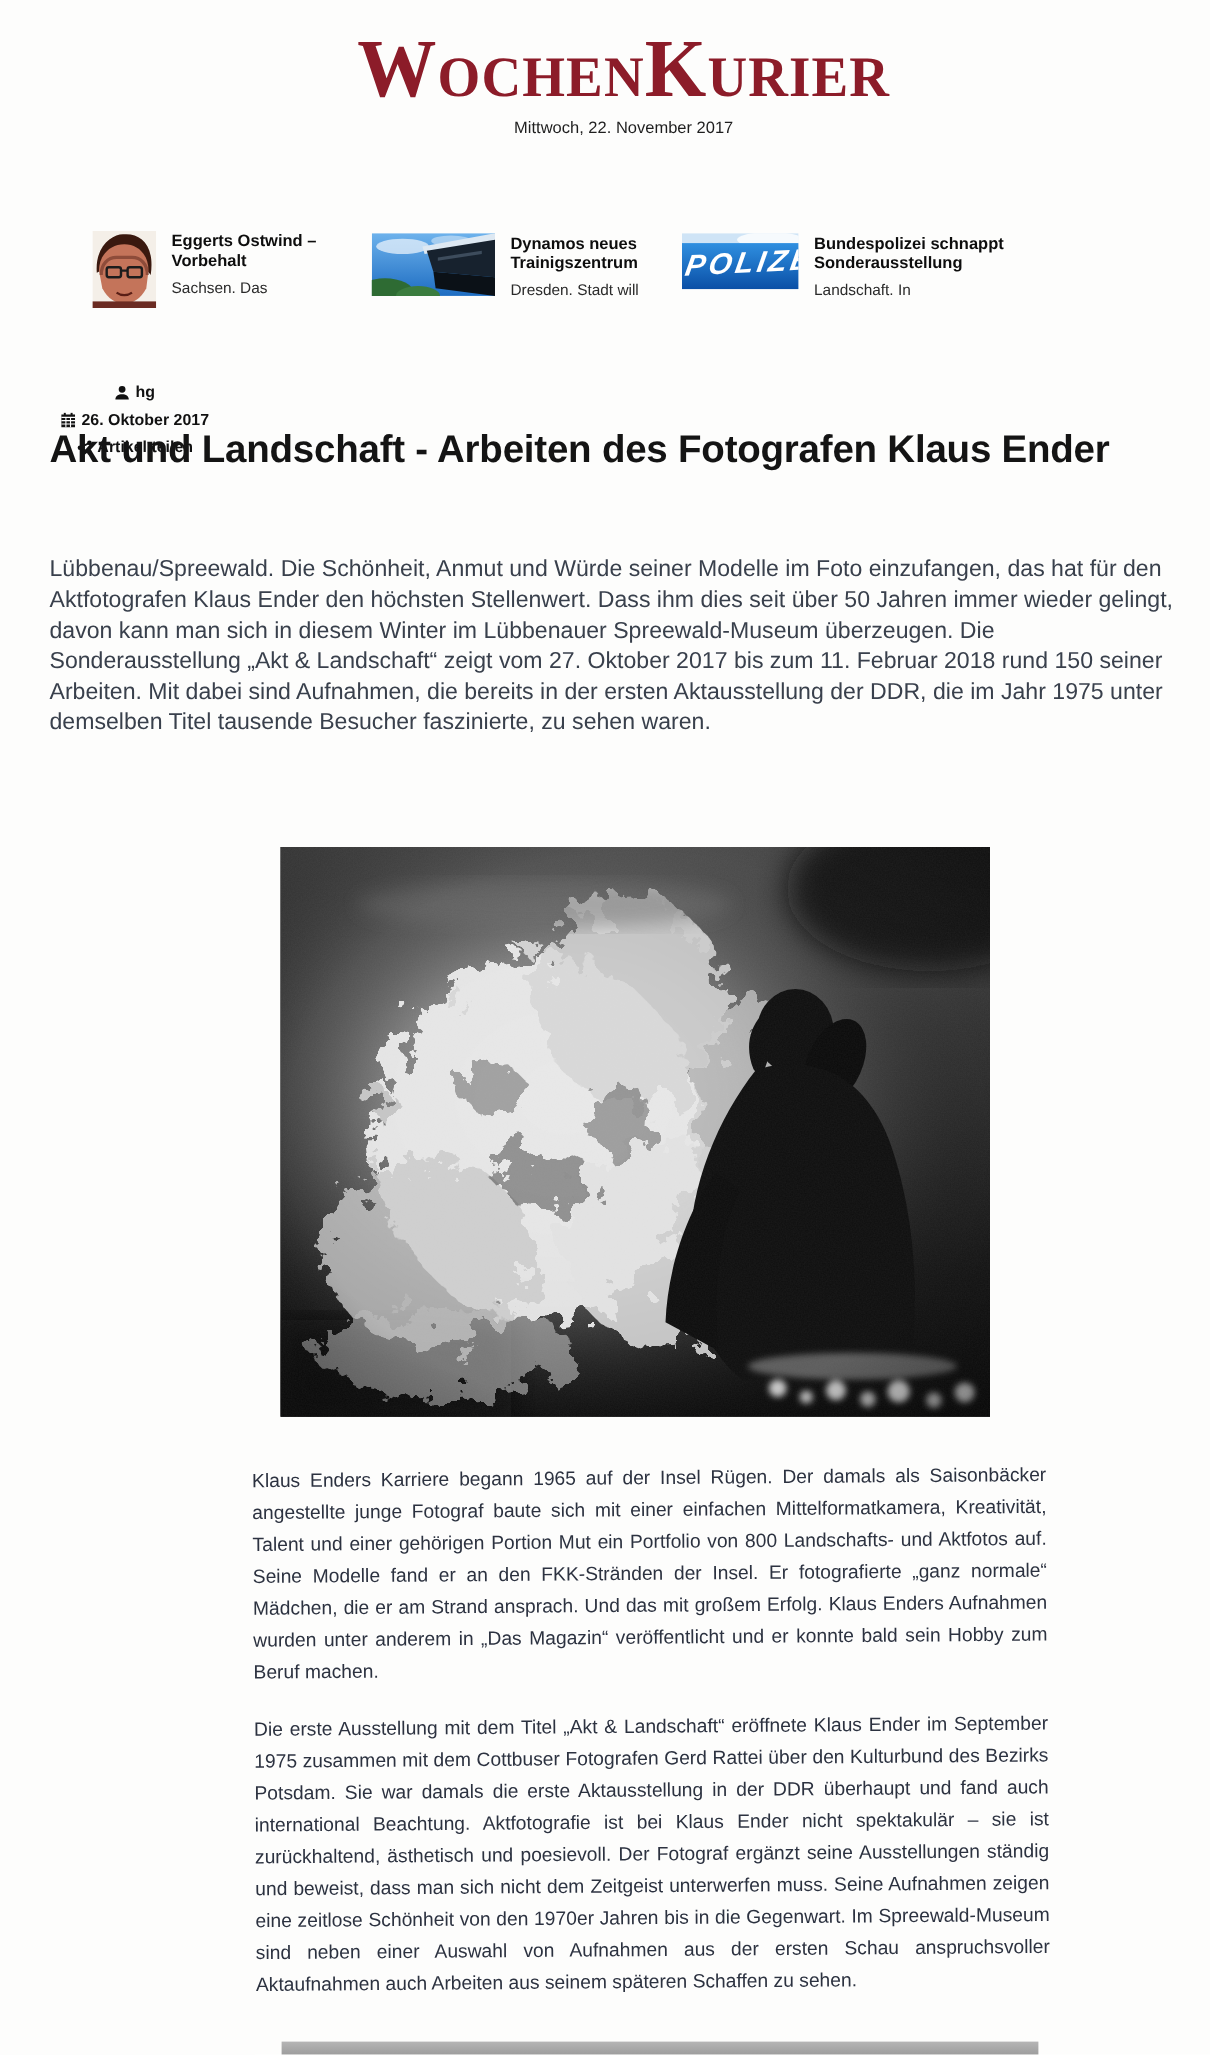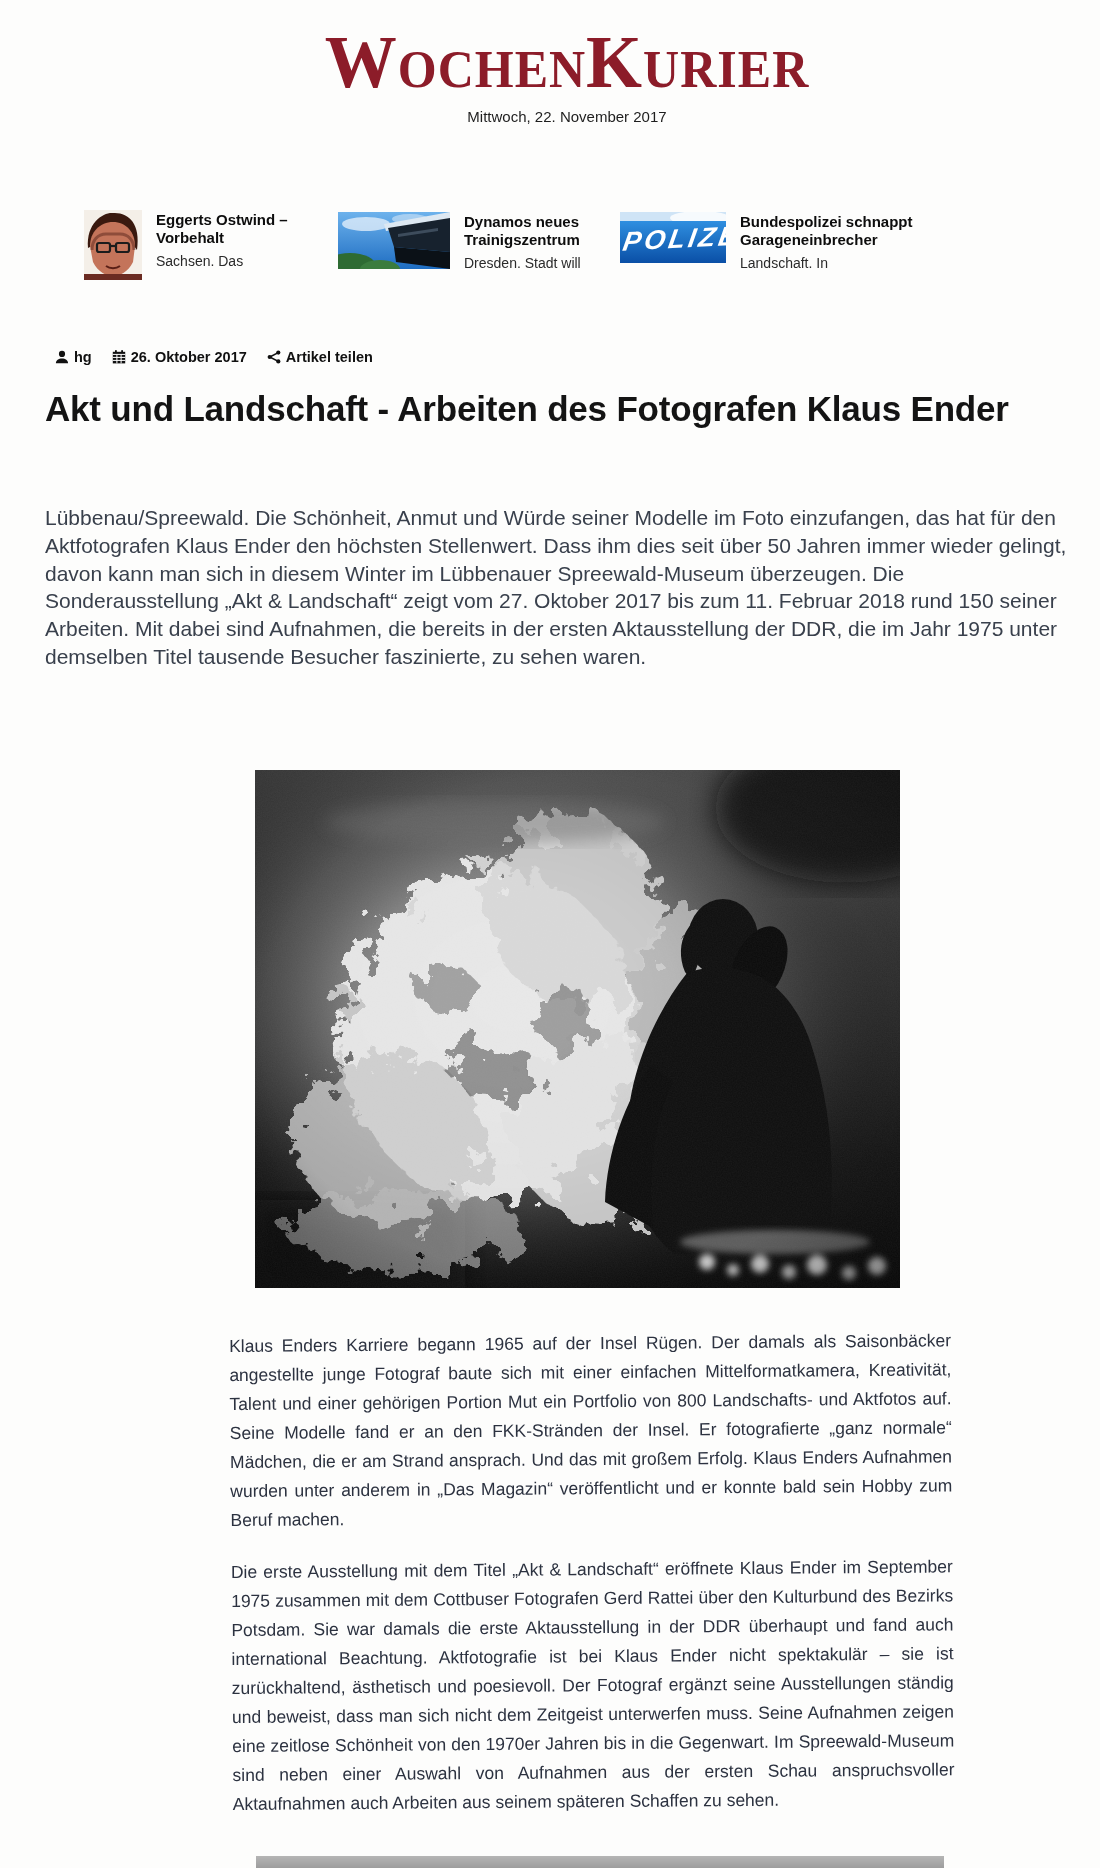--- a/index.html
+++ b/index.html
@@ -42,22 +42,22 @@
   .teaser-3{left:620px;top:212px;}
   .thumb{flex:0 0 auto;display:block;}
   .teaser-text{padding-top:1px;}
   .teaser-title{font-size:15px;font-weight:700;line-height:1.22;color:#0d0d0d;}
   .teaser-sub{margin-top:5px;font-size:14px;color:#2a2a2a;}
   .tt-1{width:152px;}
   .tt-2{width:138px;}
   .tt-3{width:190px;}
 
   
-  .meta-row{position:absolute;left:55px;top:349px;display:flex;align-items:center;gap:20px;
-    font-size:14.5px;font-weight:700;color:#111;}
+  .meta-row{position:absolute;left:55px;top:349px;display:flex;align-items:center;gap:9px;
+    font-size:14.5px;font-weight:700;color:#111;flex-direction:column;}
   .meta-item{display:flex;align-items:center;gap:5px;}
   .meta-item svg{display:block;}
 
   
   .headline{
     position:absolute;left:45px;top:386px;width:1005px;
     font-size:35px;font-weight:700;line-height:1.31;color:#141414;
     letter-spacing:-0.2px;margin:0;
   }
 
@@ -152,21 +152,21 @@
         </linearGradient>
       </defs>
       <rect width="106" height="51" fill="#cfe4f6"></rect>
       <ellipse cx="80" cy="6" rx="30" ry="7" fill="#ffffff" opacity="0.8"></ellipse>
       <rect y="9" width="106" height="42" fill="url(#tape3)"></rect>
       <g transform="translate(2,0) skewX(-12) rotate(-3)">
         <text x="6" y="39" font-family="Liberation Sans, sans-serif" font-size="27" font-style="italic" font-weight="bold" fill="#ffffff" letter-spacing="3">POLIZE</text>
       </g>
     </svg>
     <div class="teaser-text">
-      <div class="teaser-title tt-3">Bundespolizei schnappt Garageneinbrecher</div>
+      <div class="teaser-title tt-3">Bundespolizei schnappt Sonderausstellung</div>
       <div class="teaser-sub">Landschaft. In</div>
     </div>
   </div>
 
   <div class="meta-row">
     <div class="meta-item">
       <svg width="14" height="14" viewBox="0 0 14 14">
         <path fill="#111" d="M7 .8a3.1 3.1 0 1 1 0 6.2A3.1 3.1 0 0 1 7 .8zM.9 13.2c0-3.1 2.7-4.8 6.1-4.8s6.1 1.7 6.1 4.8z"></path>
       </svg>
       <span>hg</span>

